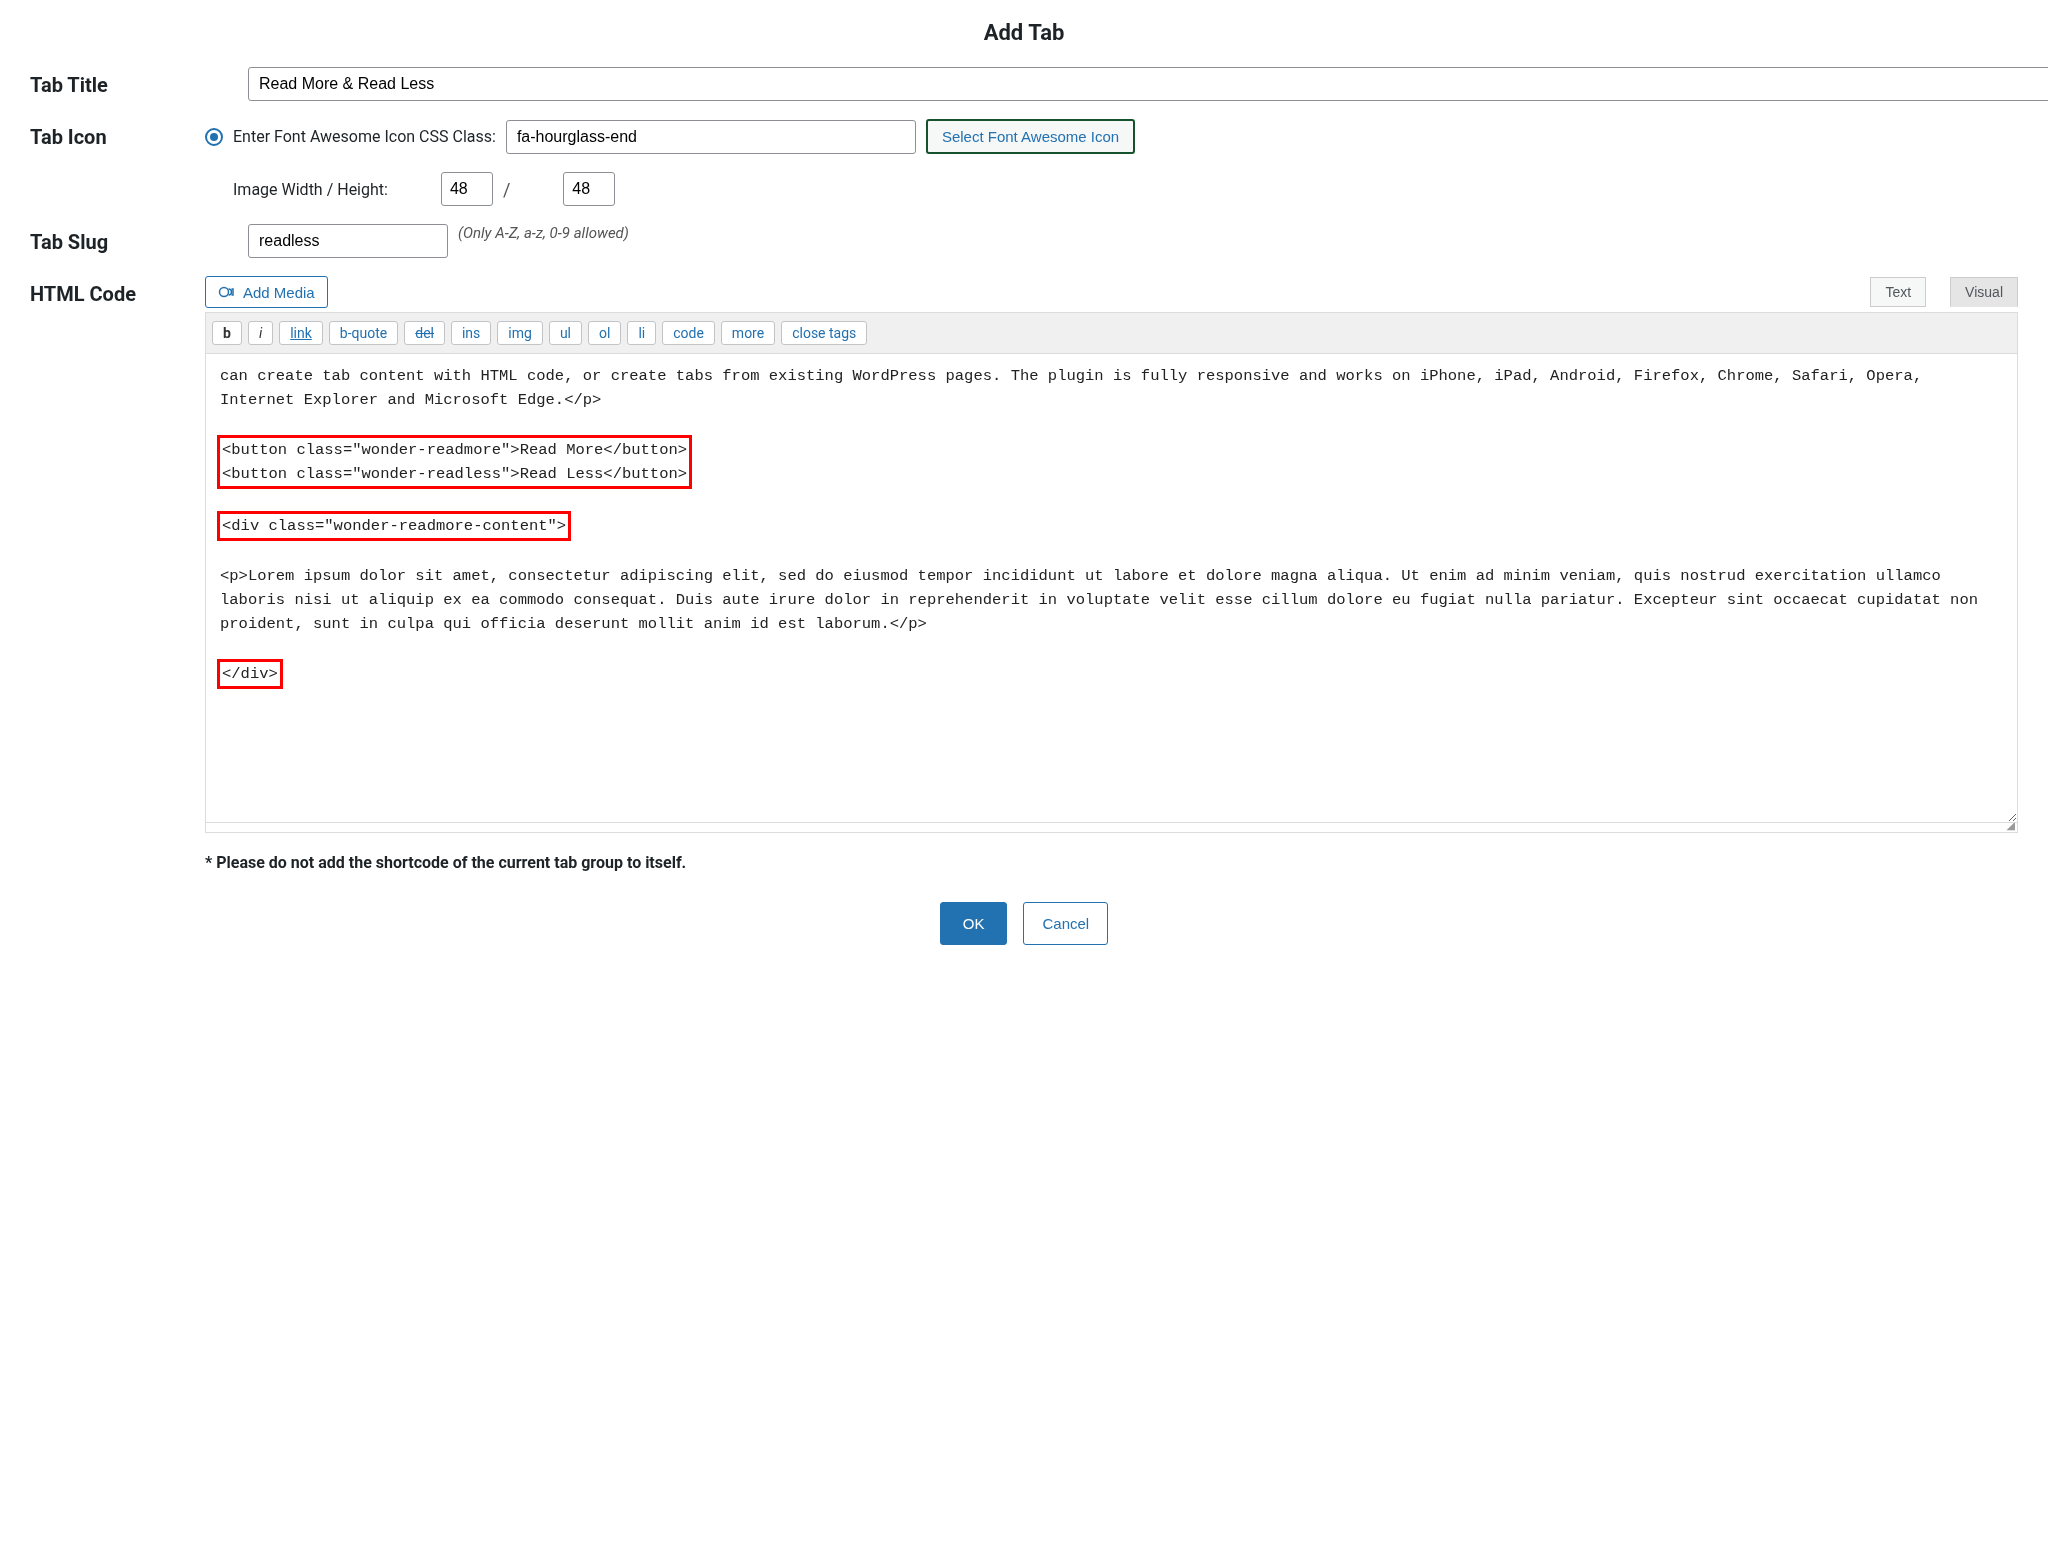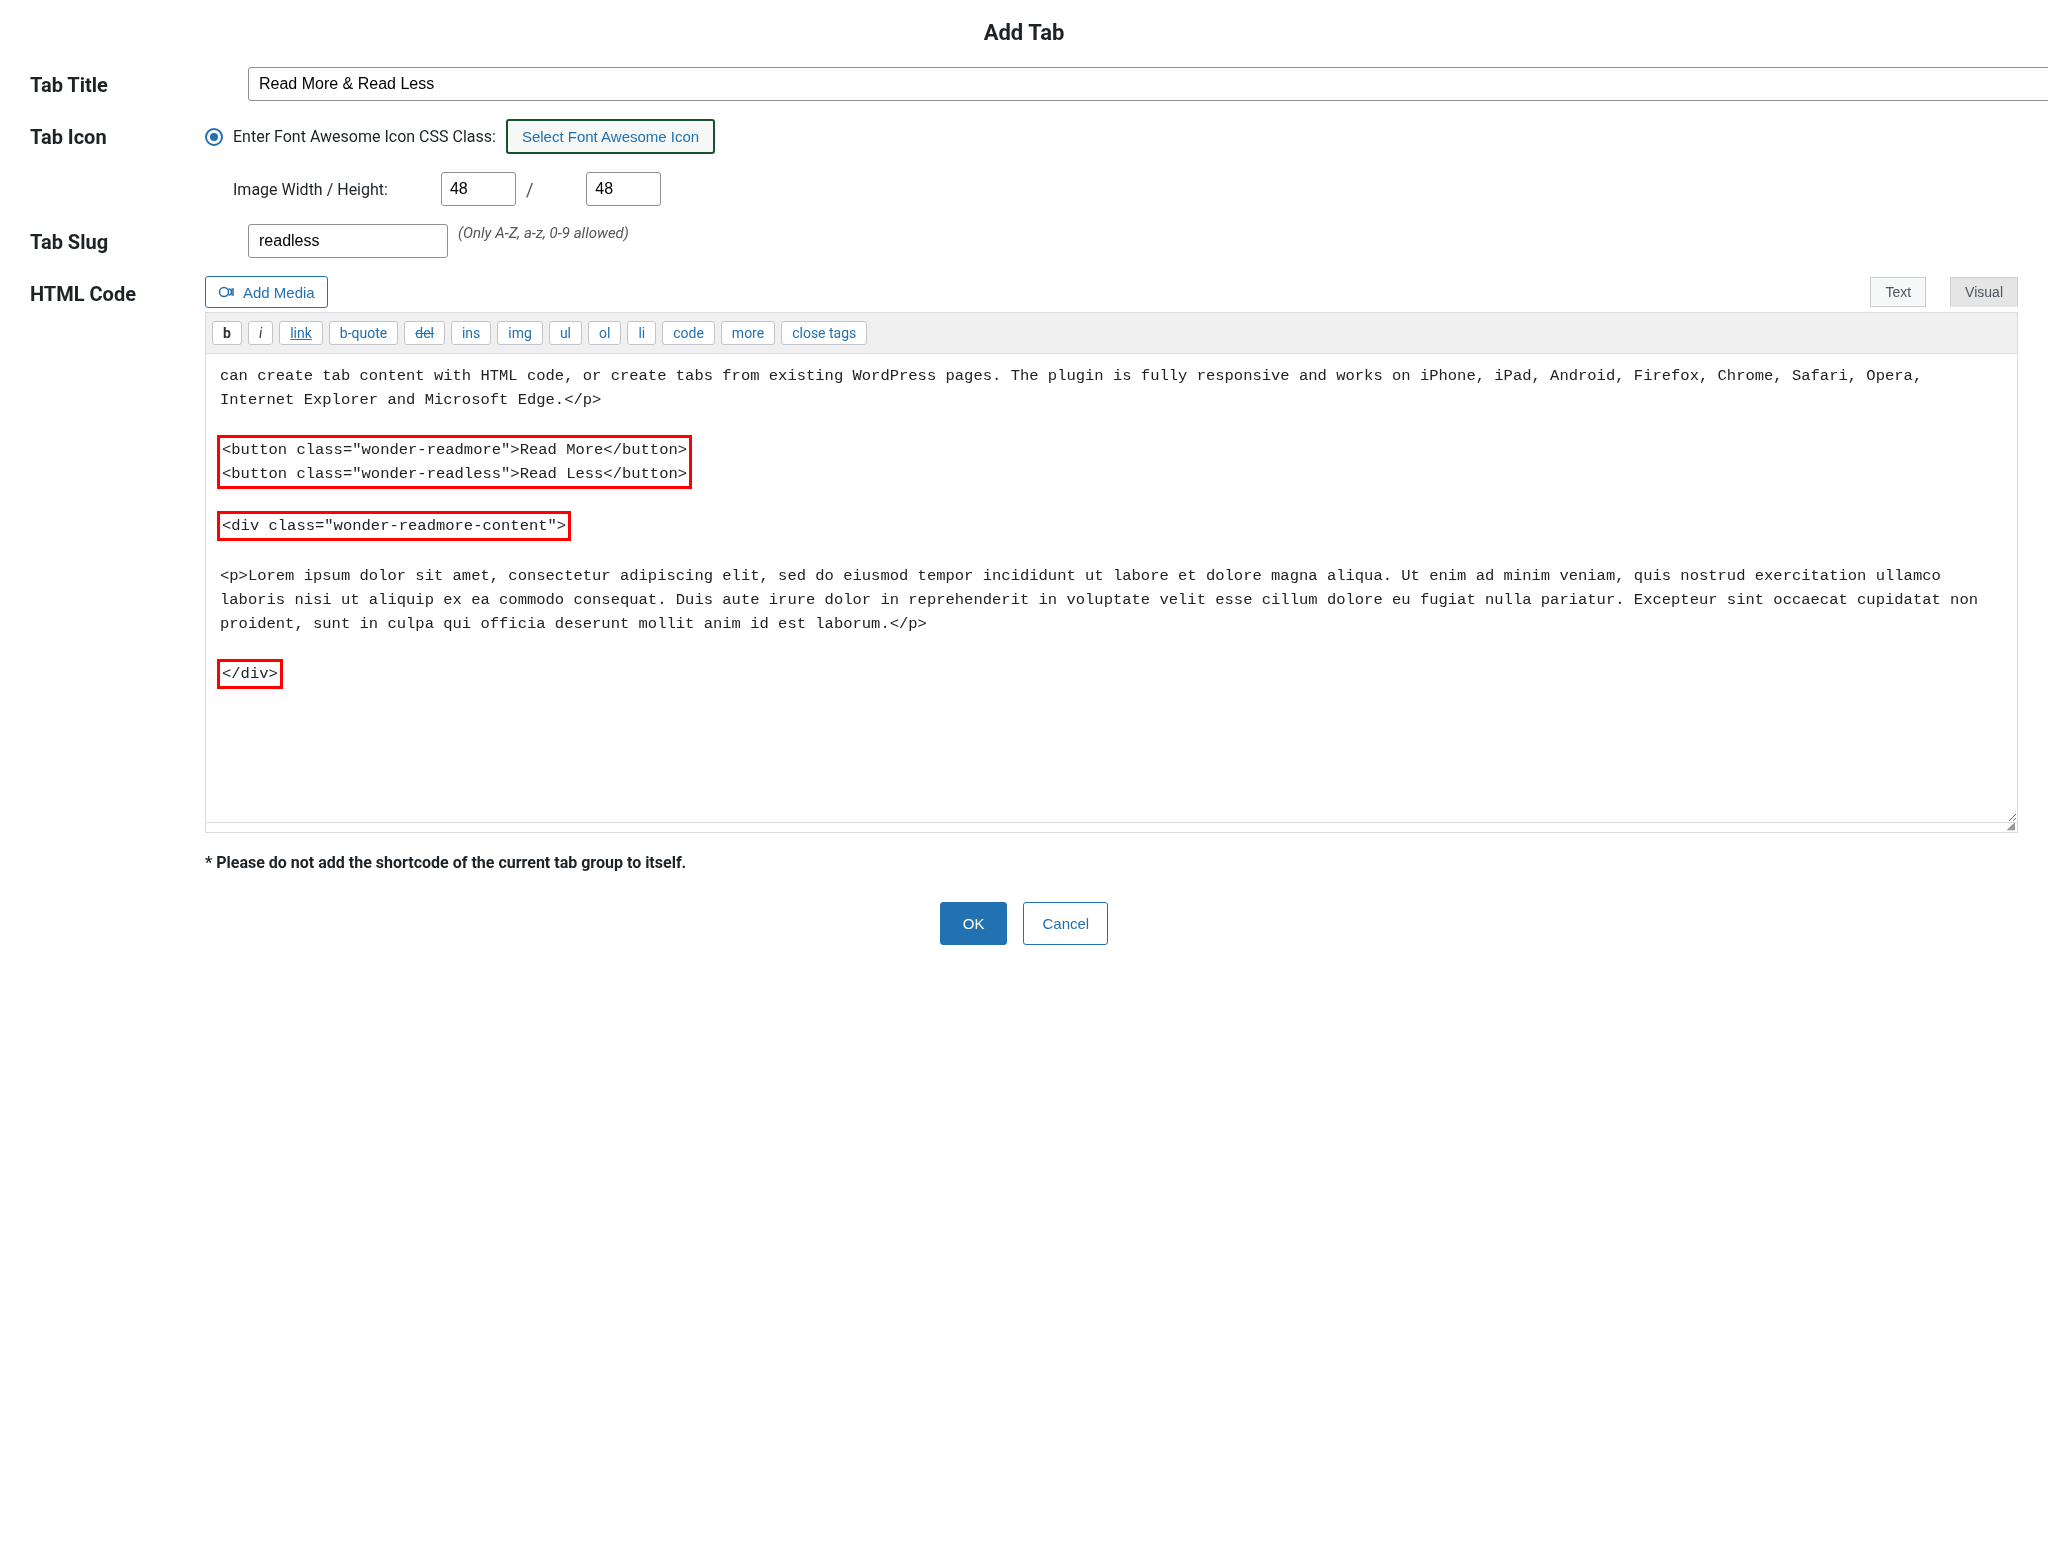--- a/index.html
+++ b/index.html
@@ -32,21 +32,21 @@
 .text-input {
   width: 100%;
   padding: 7px 10px;
   border: 1px solid #8c8f94;
   border-radius: 3px;
   font-size: 16px;
   background: #fff;
   margin-left: 43px;
 }
 .text-input.small { width: 200px; }
-.text-input.num { width: 75px; text-align: left; padding-left: 8px; }
+.text-input.num { width: 52px; text-align: left; padding-left: 8px; }
 .icon-line {
   display: flex;
   align-items: center;
   gap: 10px;
   margin-bottom: 18px;
 }
 .radio {
   appearance: none;
   width: 18px; height: 18px;
   border: 2px solid #2271b1;
@@ -243,20 +243,21 @@
     <input type="text" class="text-input" value="Read More &amp; Read Less" style="">
   </div>
 </div>
 
 <div class="form-row">
   <div class="row-label">Tab Icon</div>
   <div class="row-content">
     <div class="icon-line">
       <input type="radio" class="radio" checked="" style="">
       <span class="icon-label">Enter Font Awesome Icon CSS Class:</span>
+      <input type="text" class="fa-input" value="fa-hourglass-end" style="">
       <button class="btn-secondary">Select Font Awesome Icon</button>
     </div>
     <div class="dim-line">
       <span class="icon-label">Image Width / Height:</span>
       <input type="text" class="text-input num" value="48" style="">
       <span class="slash">/</span>
       <input type="text" class="text-input num" value="48" style="">
     </div>
   </div>
 </div>

